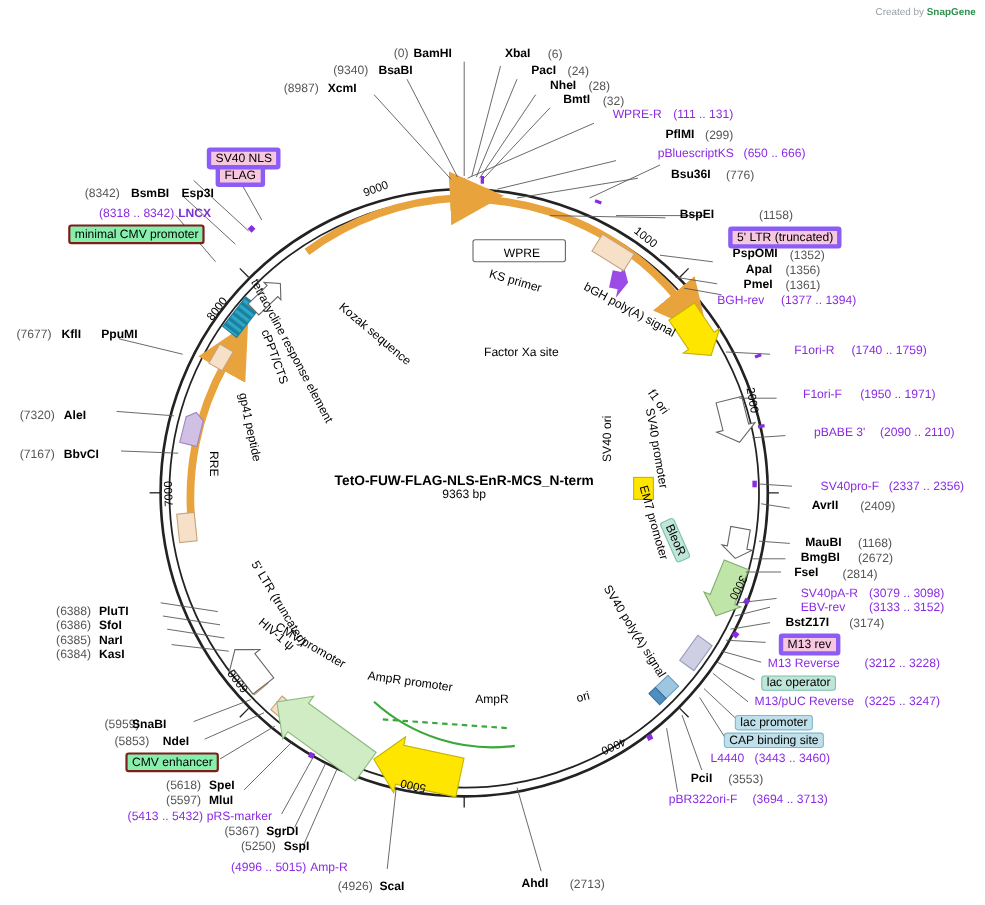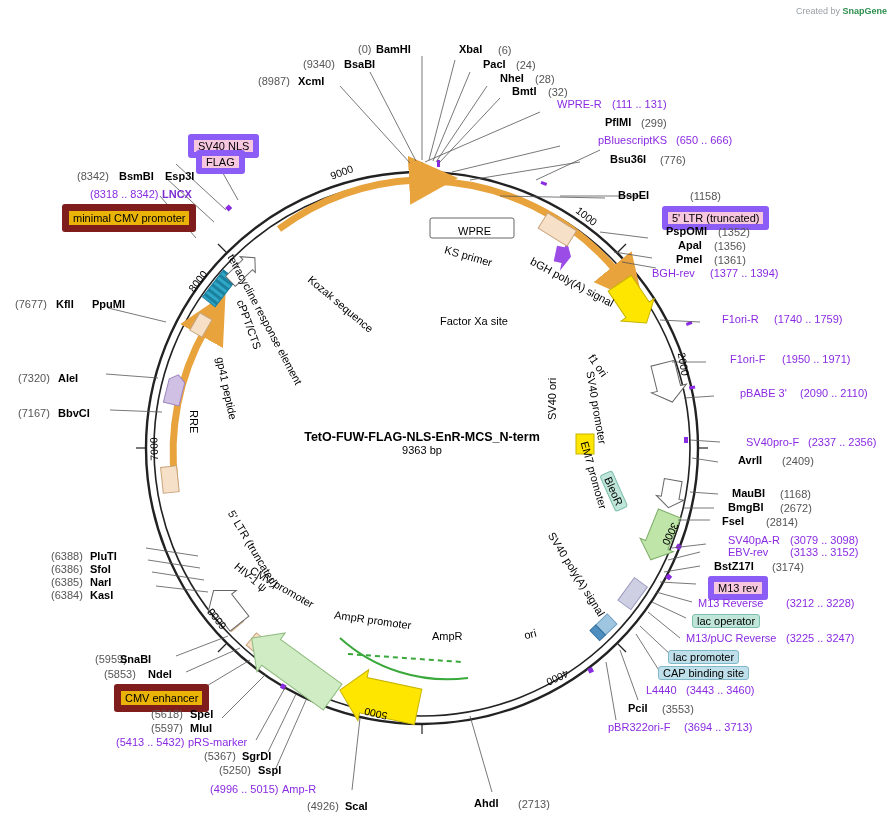--- a/index.html
+++ b/index.html
@@ -5,22 +5,22 @@
   html,body{margin:0;padding:0;}
   body{width:895px;height:823px;background:#ffffff;font-family:"Liberation Sans",sans-serif;position:relative;overflow:hidden;}
   #map{position:absolute;left:0;top:0;width:895px;height:823px;}
   .lbl{position:absolute;white-space:nowrap;font-size:11px;color:#000;}
   .lbl.b{font-weight:bold;}
   .lbl.pos{color:#555;font-weight:normal;}
   .purple{color:#8a2be2;}
   .purple-b{color:#7b2fd1;font-weight:bold;}
   .brand{position:absolute;right:8px;top:6px;font-size:9px;color:#9aa0a6;}
   .brand .sg{color:#2f8f4e;font-weight:bold;}
-  .boxed{border:7px solid #7f1d1d;background:#eab308;border-radius:3px;padding:1px 4px;}
-  .pink{background:#f7c7e0;border:6px solid #8b5cf6;border-radius:3px;padding:0px 4px;}
+  .boxed{border:2px solid #7f1d1d;background:#86efac;border-radius:3px;padding:1px 4px;}
+  .pink{background:#f7c7e0;border:4px solid #8b5cf6;border-radius:3px;padding:0px 4px;}
   .green{background:#bfe6d9;border:1px solid #7dbfae;border-radius:3px;padding:0px 4px;}
   .blue{background:#bfe0ea;border:1px solid #7fb8c9;border-radius:3px;padding:0px 4px;}
   .title{position:absolute;text-align:center;font-weight:bold;font-size:12.5px;color:#000;}
   .subtitle{position:absolute;text-align:center;font-size:11px;color:#000;}
   .tick{position:absolute;font-size:10.5px;color:#000;}
 </style>
 </head>
 <body>
 
 <div class="brand">

